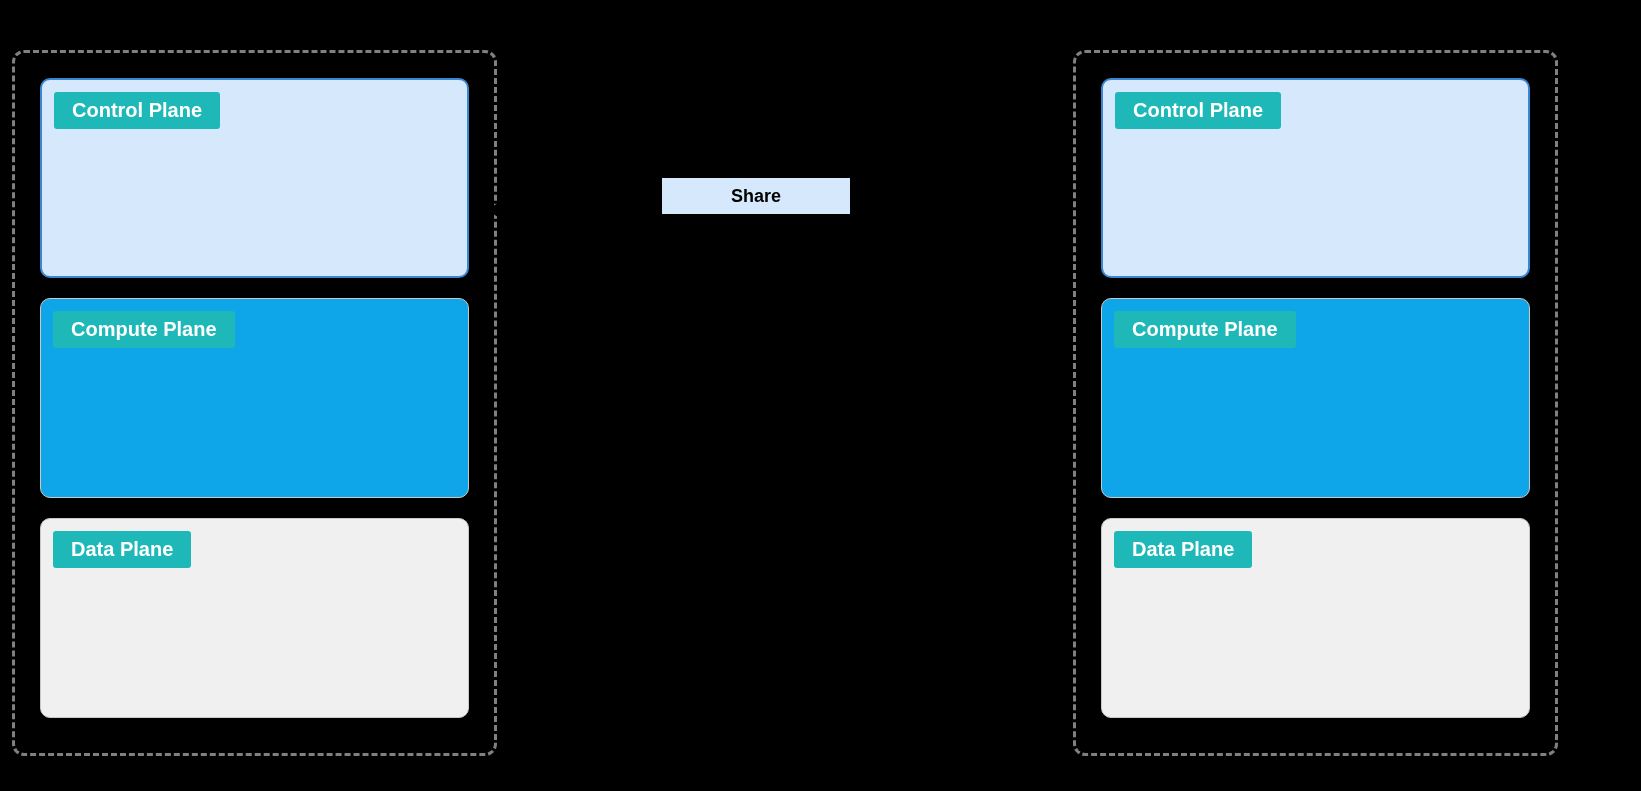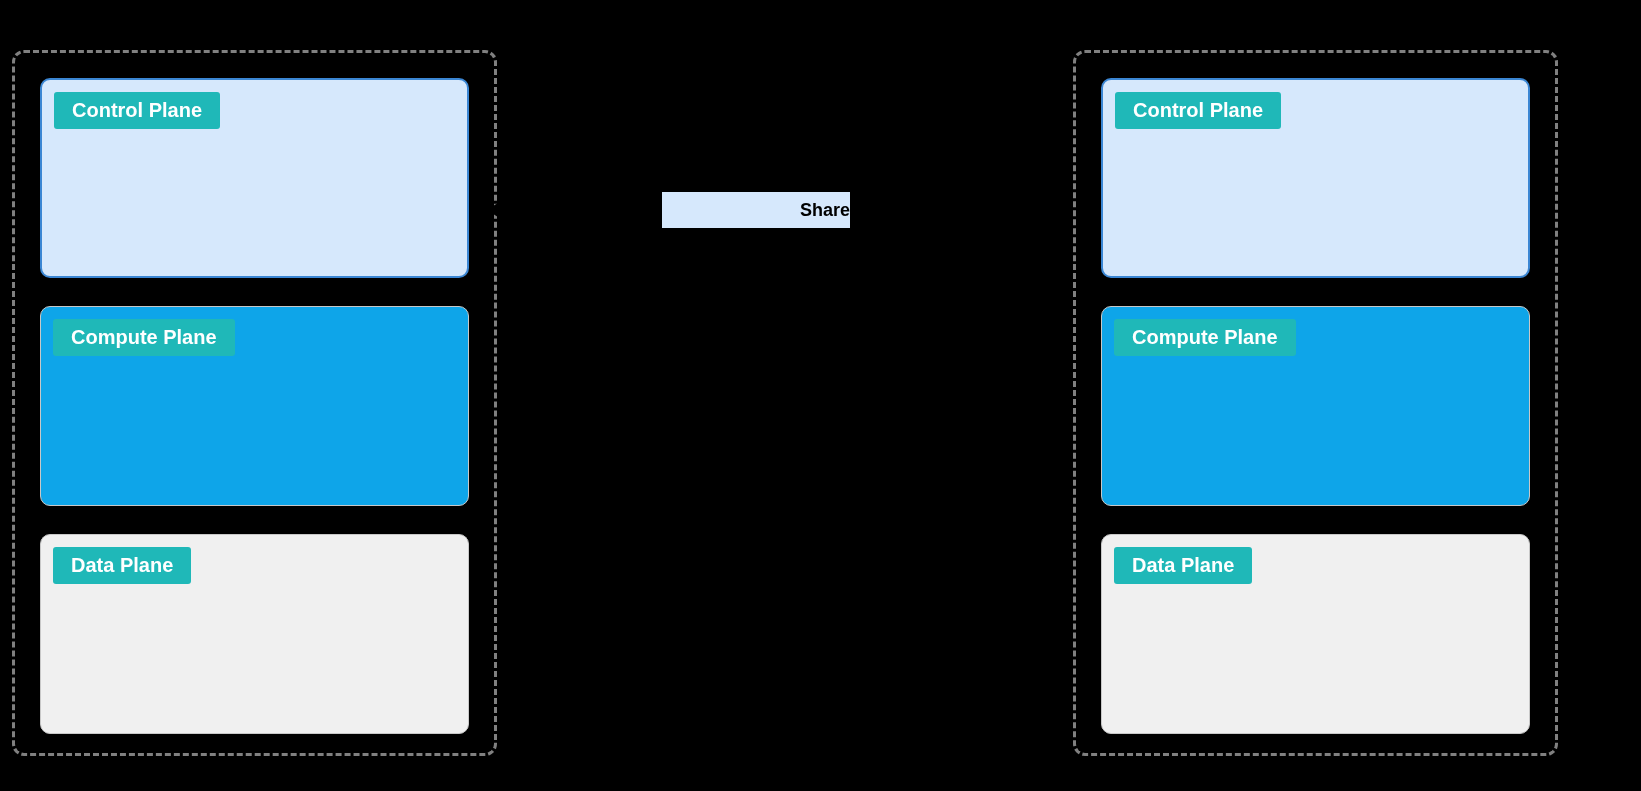--- a/index.html
+++ b/index.html
@@ -26,21 +26,21 @@
     .container-left {
       left: 12px;
     }
     .container-right {
       left: 1073px;
     }
     .plane {
       width: 100%;
       height: 200px;
       border-radius: 10px;
-      margin-bottom: 28px;
+      margin-bottom: 20px;
       padding: 12px 12px;
       position: relative;
     }
     .plane:last-child {
       margin-bottom: 8px;
     }
     .plane.control {
       background: #d6e8fc;
       border: 2px solid #3b86d3;
     }
@@ -57,28 +57,28 @@
       background: #1fb8b8;
       color: #ffffff;
       font-weight: 600;
       font-size: 20px;
       padding: 7px 18px;
       border-radius: 3px;
     }
     .share-box {
       position: absolute;
       left: 660px;
-      top: 190px;
+      top: 176px;
       width: 192px;
       height: 40px;
       background: #d6e8fc;
       border: 2px solid #000;
       display: flex;
       align-items: center;
-      justify-content: flex-end;
+      justify-content: center;
       font-weight: 700;
       font-size: 18px;
       color: #000;
     }
     .connector {
       position: absolute;
       background: #000;
       height: 4px;
     }
     .connector-left {

